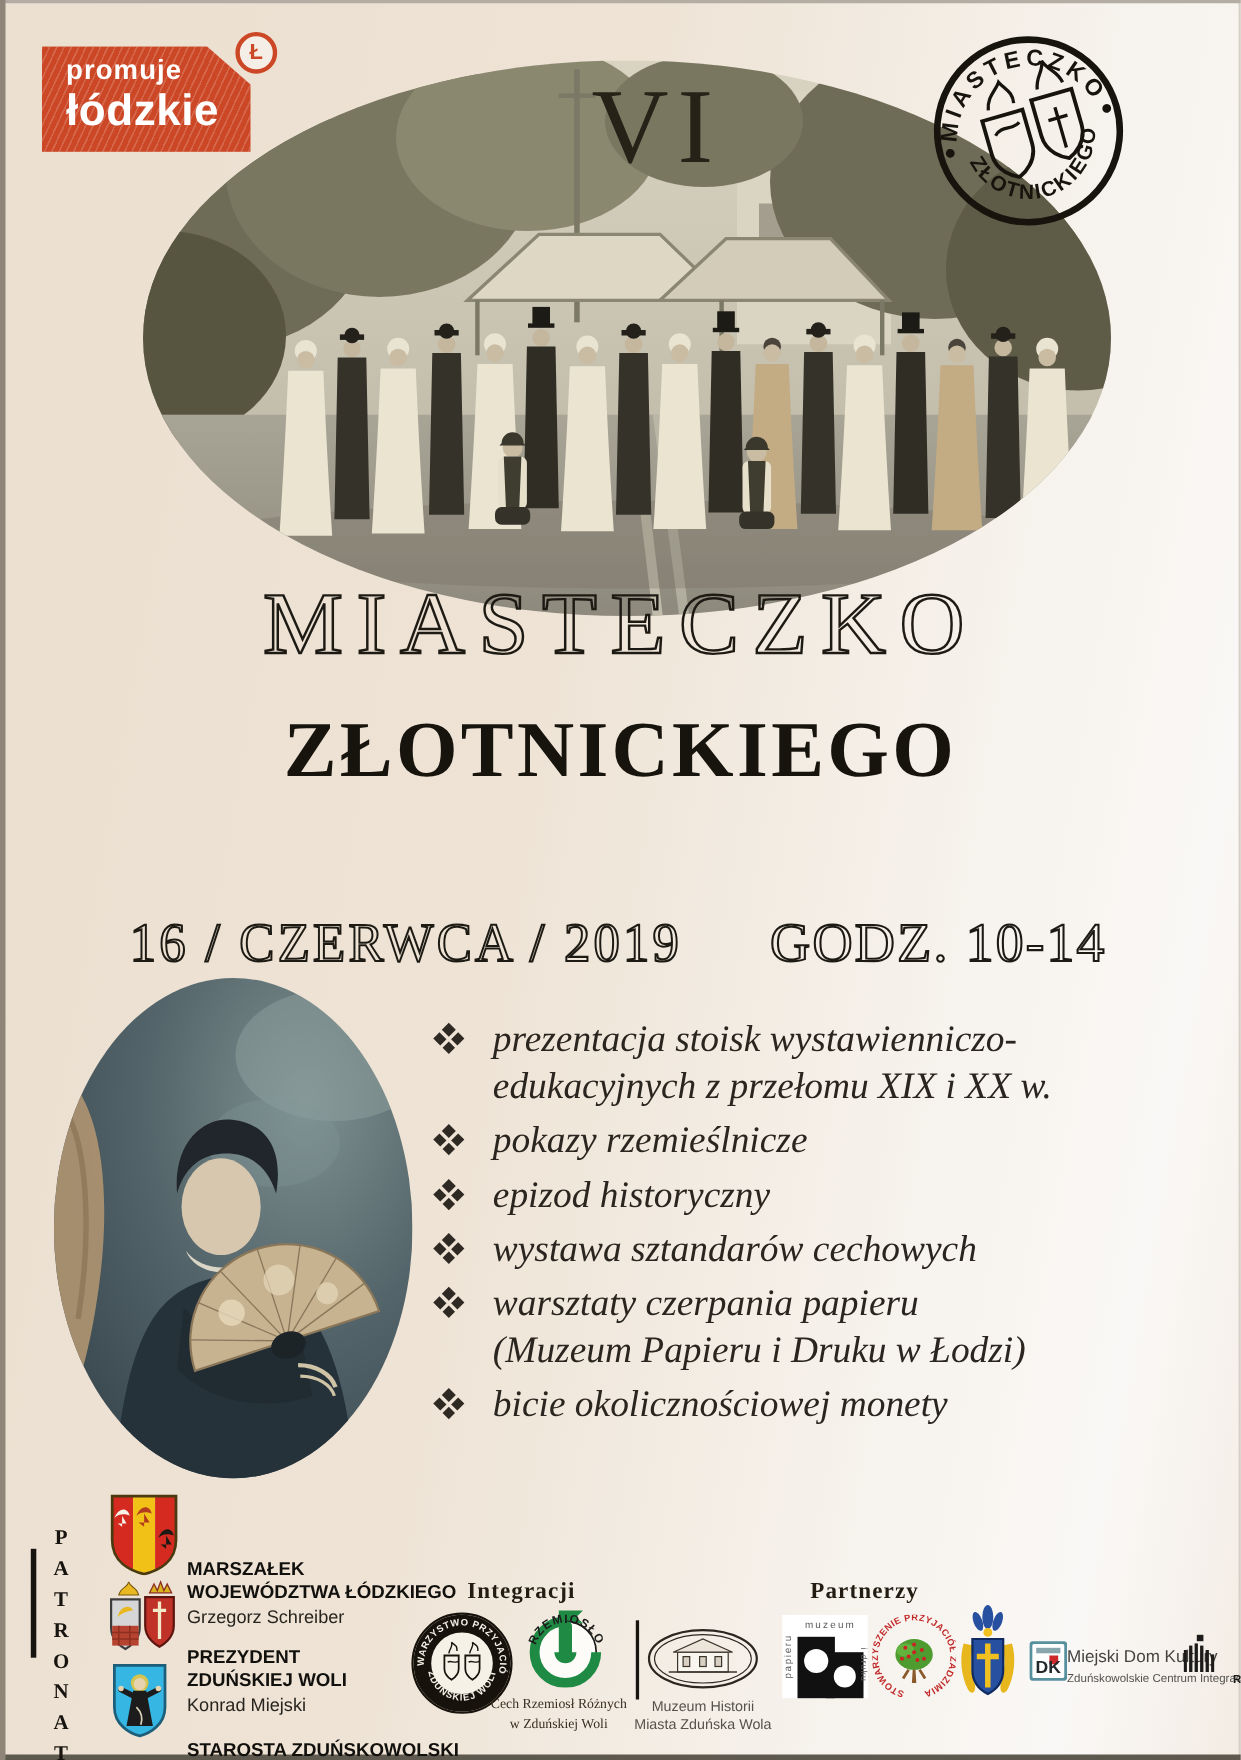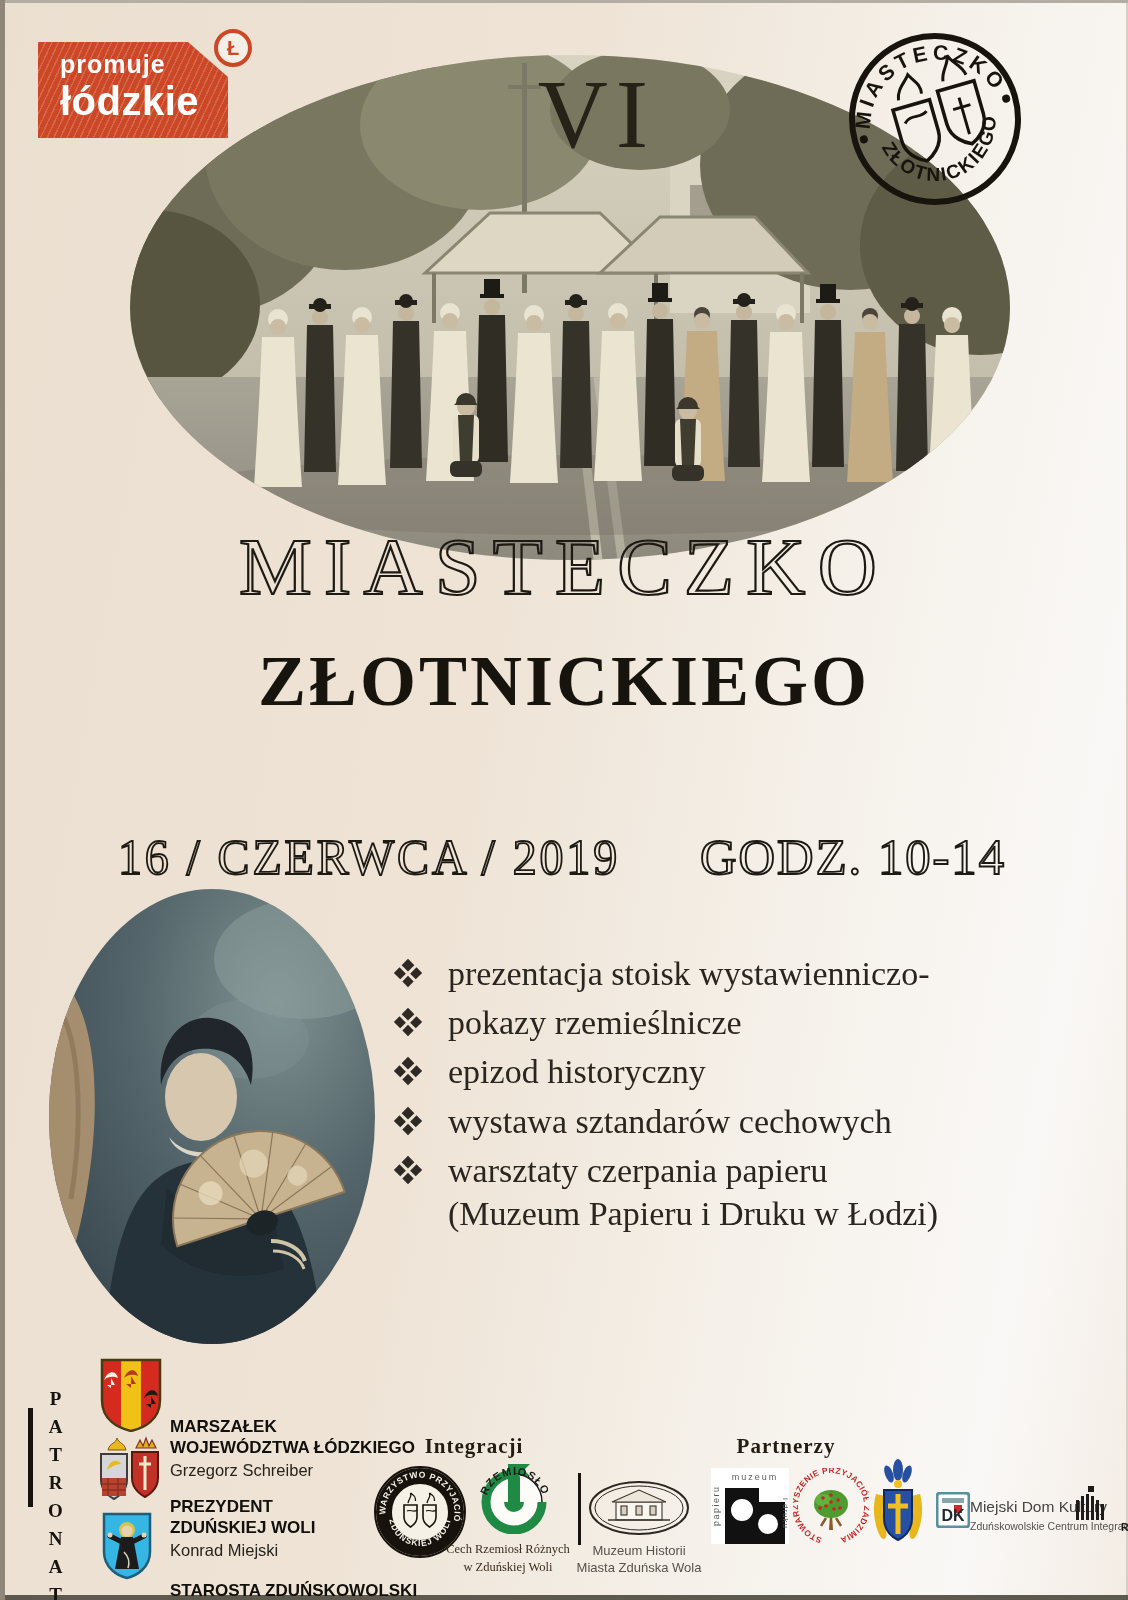--- a/index.html
+++ b/index.html
@@ -21,21 +21,21 @@
   #promo .l2{font-size:40px;font-weight:bold;margin-top:4px;letter-spacing:0.5px;}
   #promo .badge{position:absolute;left:176px;top:-13px;width:30px;height:30px;border:4px solid #cc4726;border-radius:50%;
     color:#cc4726;font:bold 20px/30px "Liberation Sans",sans-serif;text-align:center;background:rgba(250,247,243,.6);}
 
   
   #vi{left:66px;right:0;top:66px;text-align:center;font-size:97px;line-height:1;color:#262217;letter-spacing:8px;}
   #title2{left:0;top:645px;width:100%;text-align:center;font-weight:bold;font-size:72px;line-height:1;letter-spacing:3px;color:#17130d;}
   #subtitle{left:0;top:756px;width:100%;text-align:center;font-size:42px;color:#2a241b;}
 
   
-  #program{left:398px;top:952px;width:680px;}
+  #program{left:398px;top:923px;width:680px;font-style:italic;}
   .prog-item{display:flex;gap:30px;margin-bottom:6px;font-size:34px;line-height:1.27;color:#2a251f;}
   .bullet4{flex:0 0 20px;width:20px;height:20px;margin-top:11px;transform:rotate(45deg);
     display:grid;grid-template-columns:8.5px 8.5px;grid-template-rows:8.5px 8.5px;gap:3px;}
   .bullet4 i{background:#2e2922;display:block;}
 
   
   #patron-bar{left:28px;top:1408px;width:5px;height:99px;background:#17130e;}
   #patron-label{left:44px;top:1388px;height:150px;writing-mode:vertical-rl;text-orientation:upright;
     font-weight:bold;font-size:19px;letter-spacing:7px;color:#17130e;}
   .p-text{position:absolute;left:170px;font-family:"Liberation Sans",sans-serif;margin-top:44px;}
@@ -245,21 +245,21 @@
   </svg>
 
   <div id="program" class="abs">
     <div class="prog-item">
       <span class="bullet4">
           <i></i>
           <i></i>
           <i></i>
           <i></i>
         </span>
-      <span><span>prezentacja stoisk wystawienniczo-</span><br></span>
+      <span><span>prezentacja stoisk wystawienniczo-</span><br><span>edukacyjnych z przełomu XIX i XX w.</span></span>
     </div>
     <div class="prog-item">
       <span class="bullet4">
           <i></i>
           <i></i>
           <i></i>
           <i></i>
         </span>
       <span>pokazy rzemieślnicze</span>
     </div>
@@ -282,20 +282,29 @@
       <span>wystawa sztandarów cechowych</span>
     </div>
     <div class="prog-item">
       <span class="bullet4">
           <i></i>
           <i></i>
           <i></i>
           <i></i>
         </span>
       <span><span>warsztaty czerpania papieru</span><br><span>(Muzeum Papieru i Druku w Łodzi)</span></span>
+    </div>
+    <div class="prog-item">
+      <span class="bullet4">
+          <i></i>
+          <i></i>
+          <i></i>
+          <i></i>
+        </span>
+      <span>bicie okolicznościowej monety</span>
     </div>
   </div>
 
   <div id="patron-bar" class="abs"></div>
   <div id="patron-label" class="abs">PATRONAT</div>
 
   <svg class="abs" style="left:100px;top:1358px;" width="62" height="74" viewBox="0 0 62 74">
     <defs>
         <clipPath id="shield1">
           <path d="M2,2 H60 V42 C60,62 44,70 31,73 C18,70 2,62 2,42 Z"></path>

